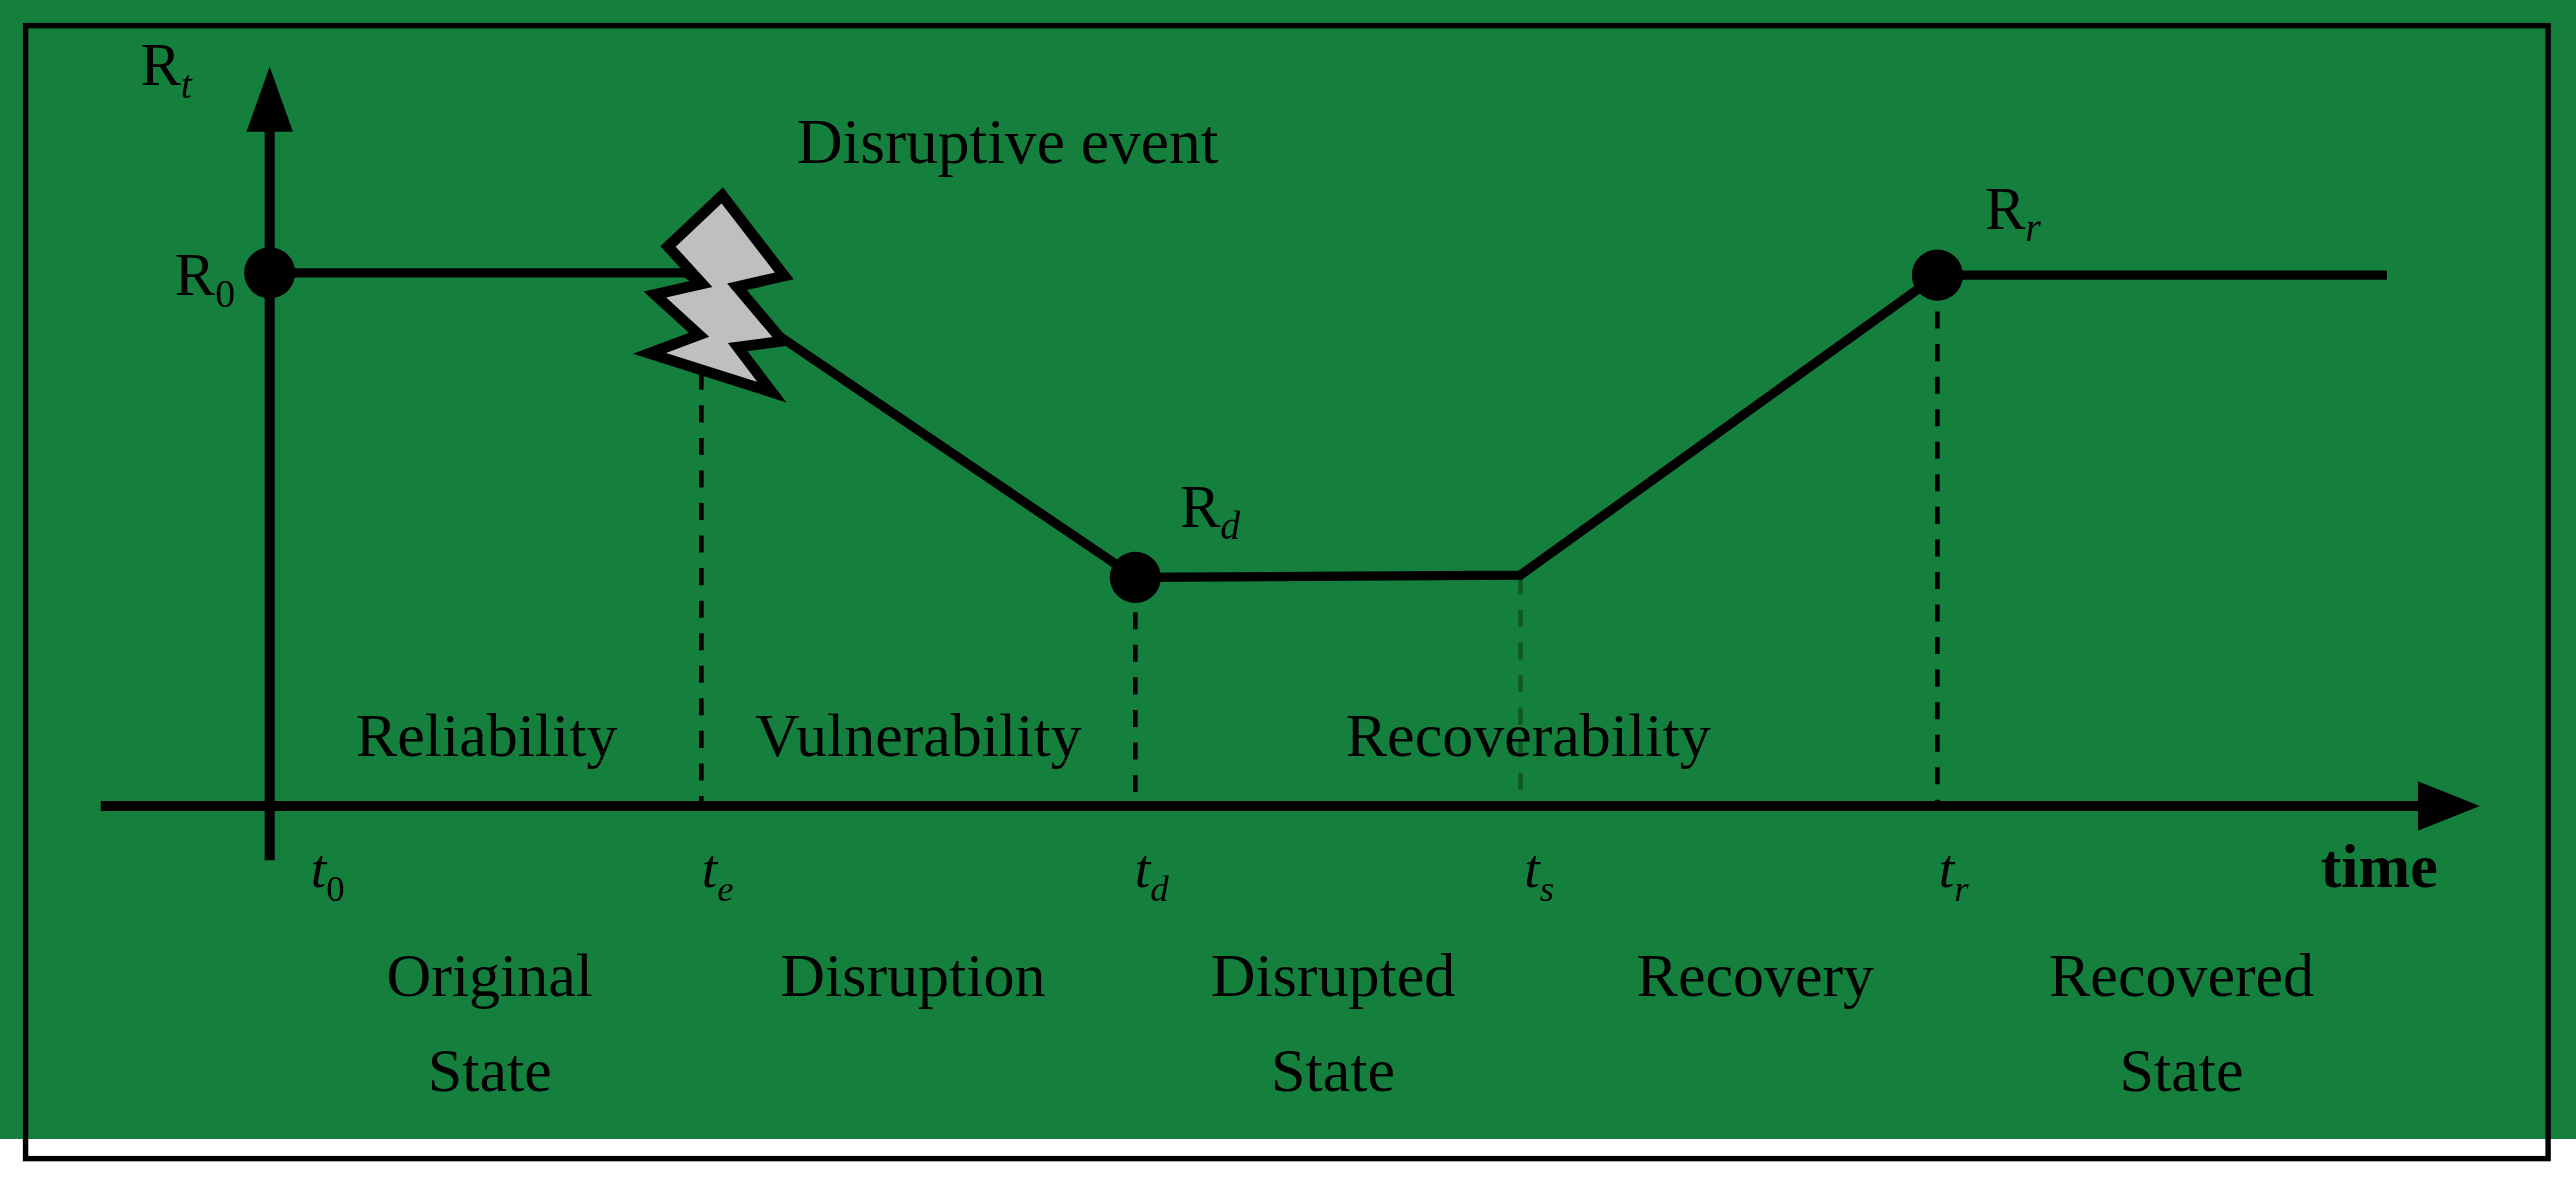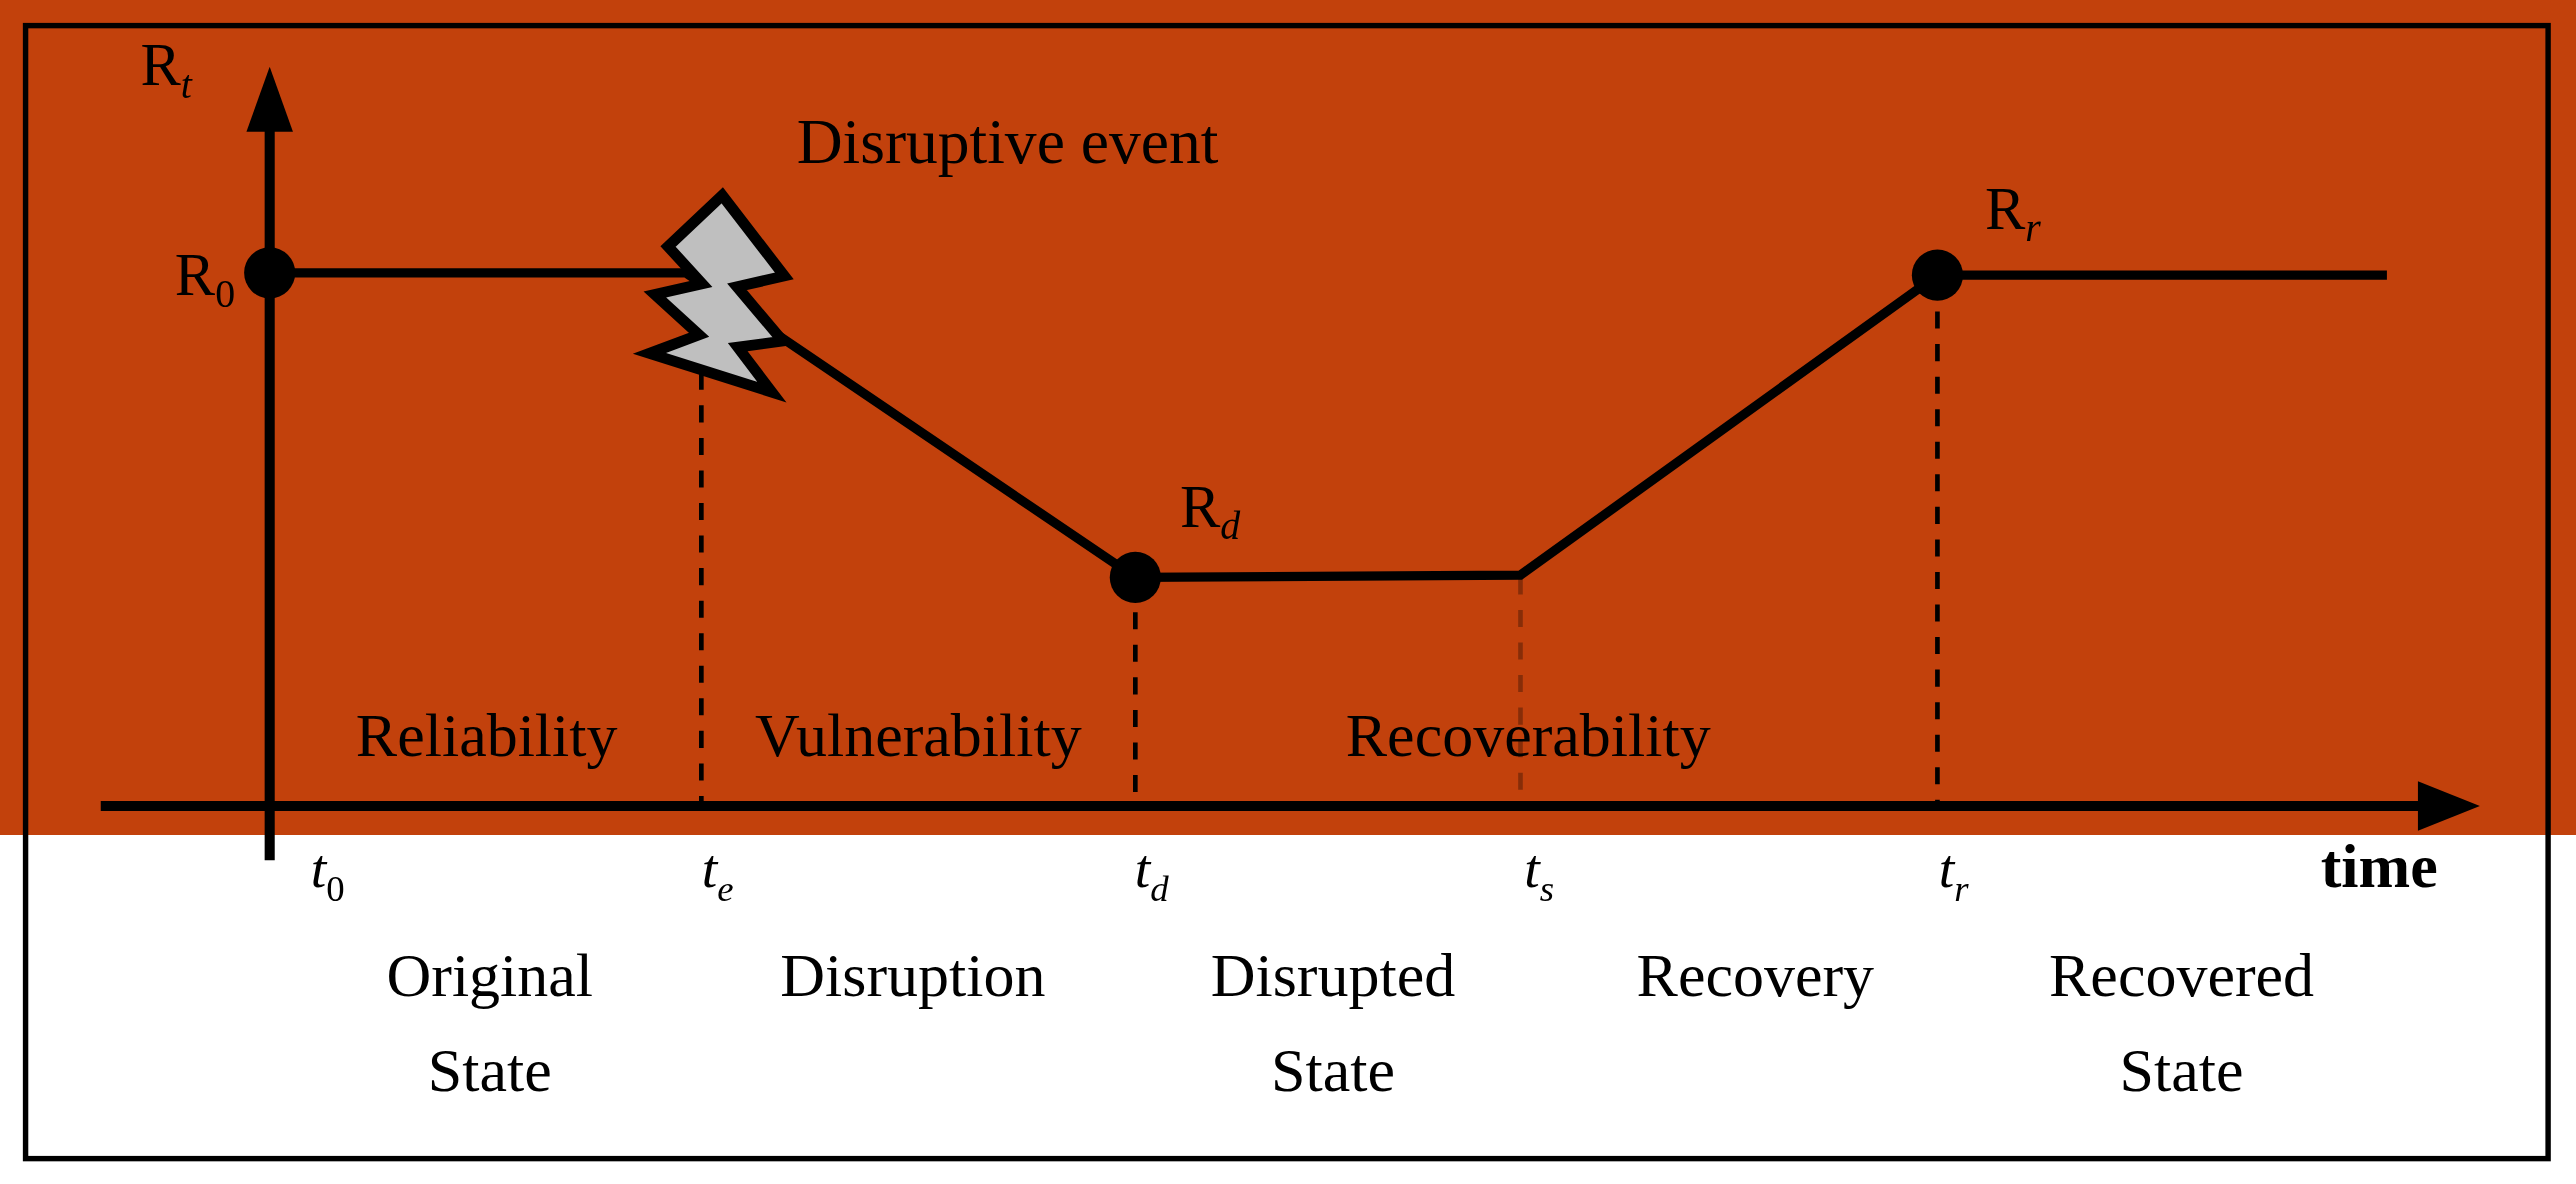--- a/index.html
+++ b/index.html
@@ -10,22 +10,22 @@
   }
   body {
     width: 2576px;
     height: 1185px;
     font-family: "Liberation Serif", "DejaVu Serif", serif;
     overflow: hidden;
   }
   #figure-root {
     position: relative;
     width: 2576px;
-    height: 835px;
-    background: #c2410c;
+    height: 1139px;
+    background: #15803d;
   }
   #diagram-svg {
     position: absolute;
     left: 0;
     top: 0;
     width: 2576px;
     height: 1185px;
     display: block;
   }
   .frame-rect {

